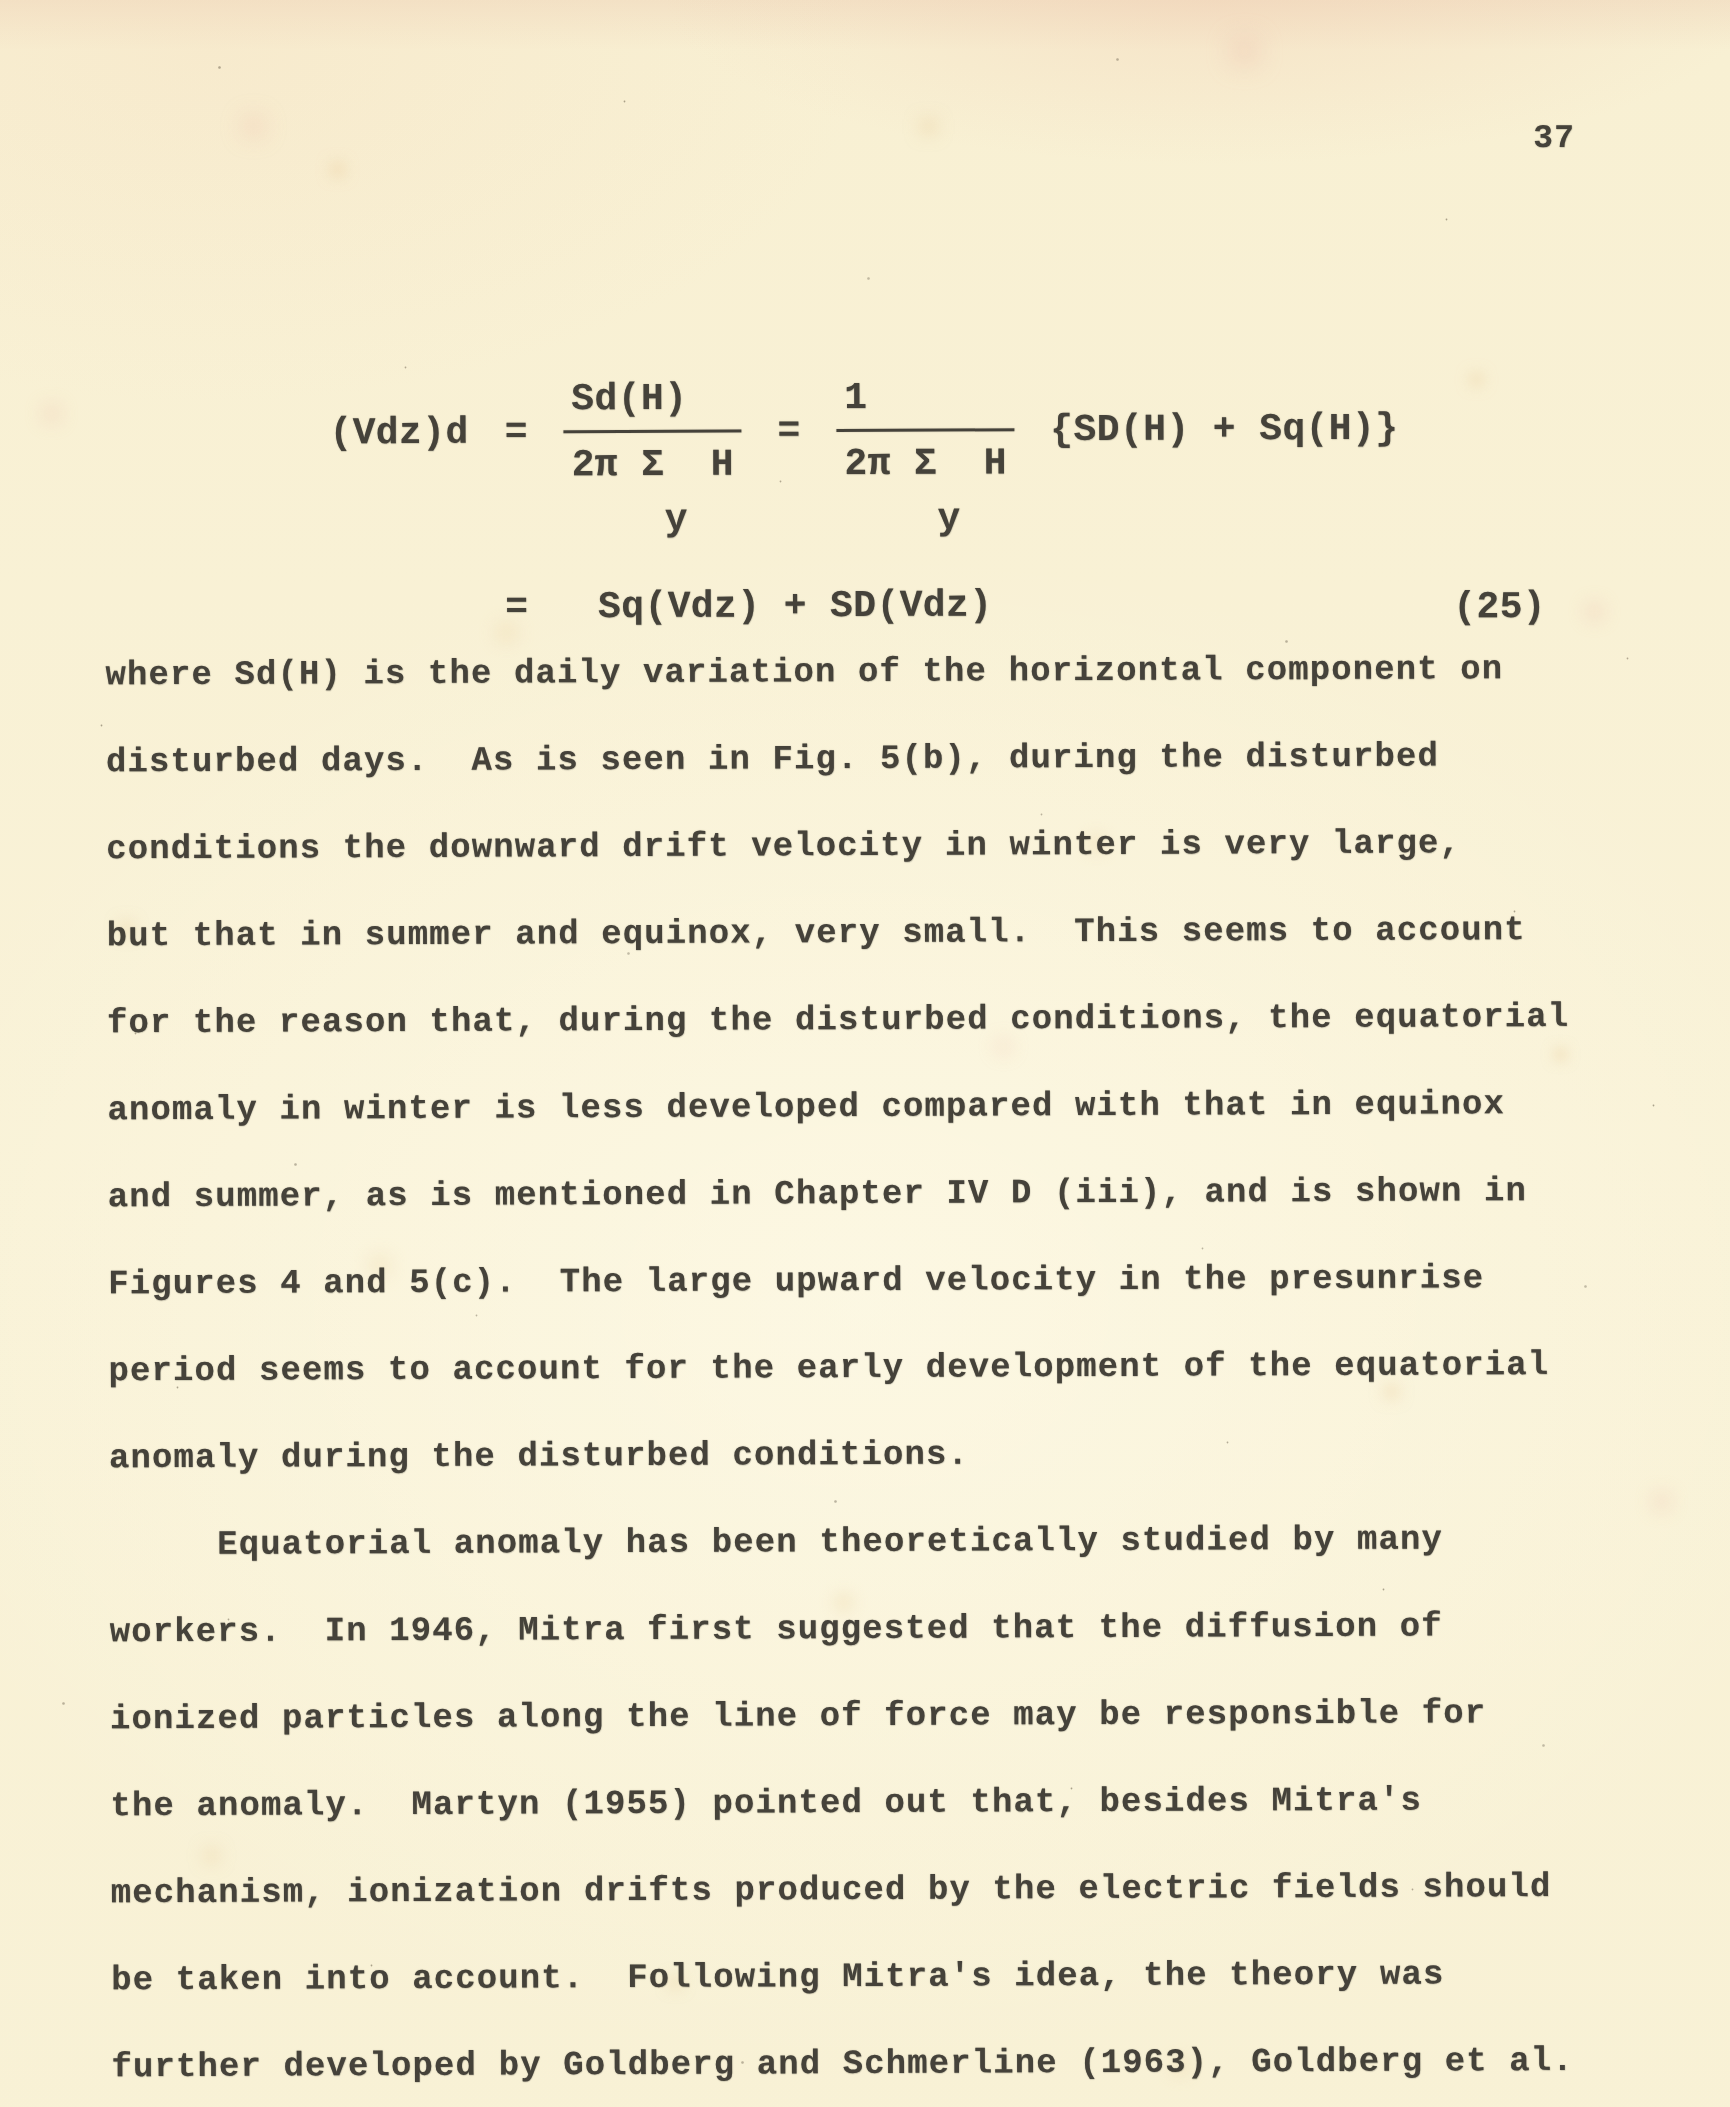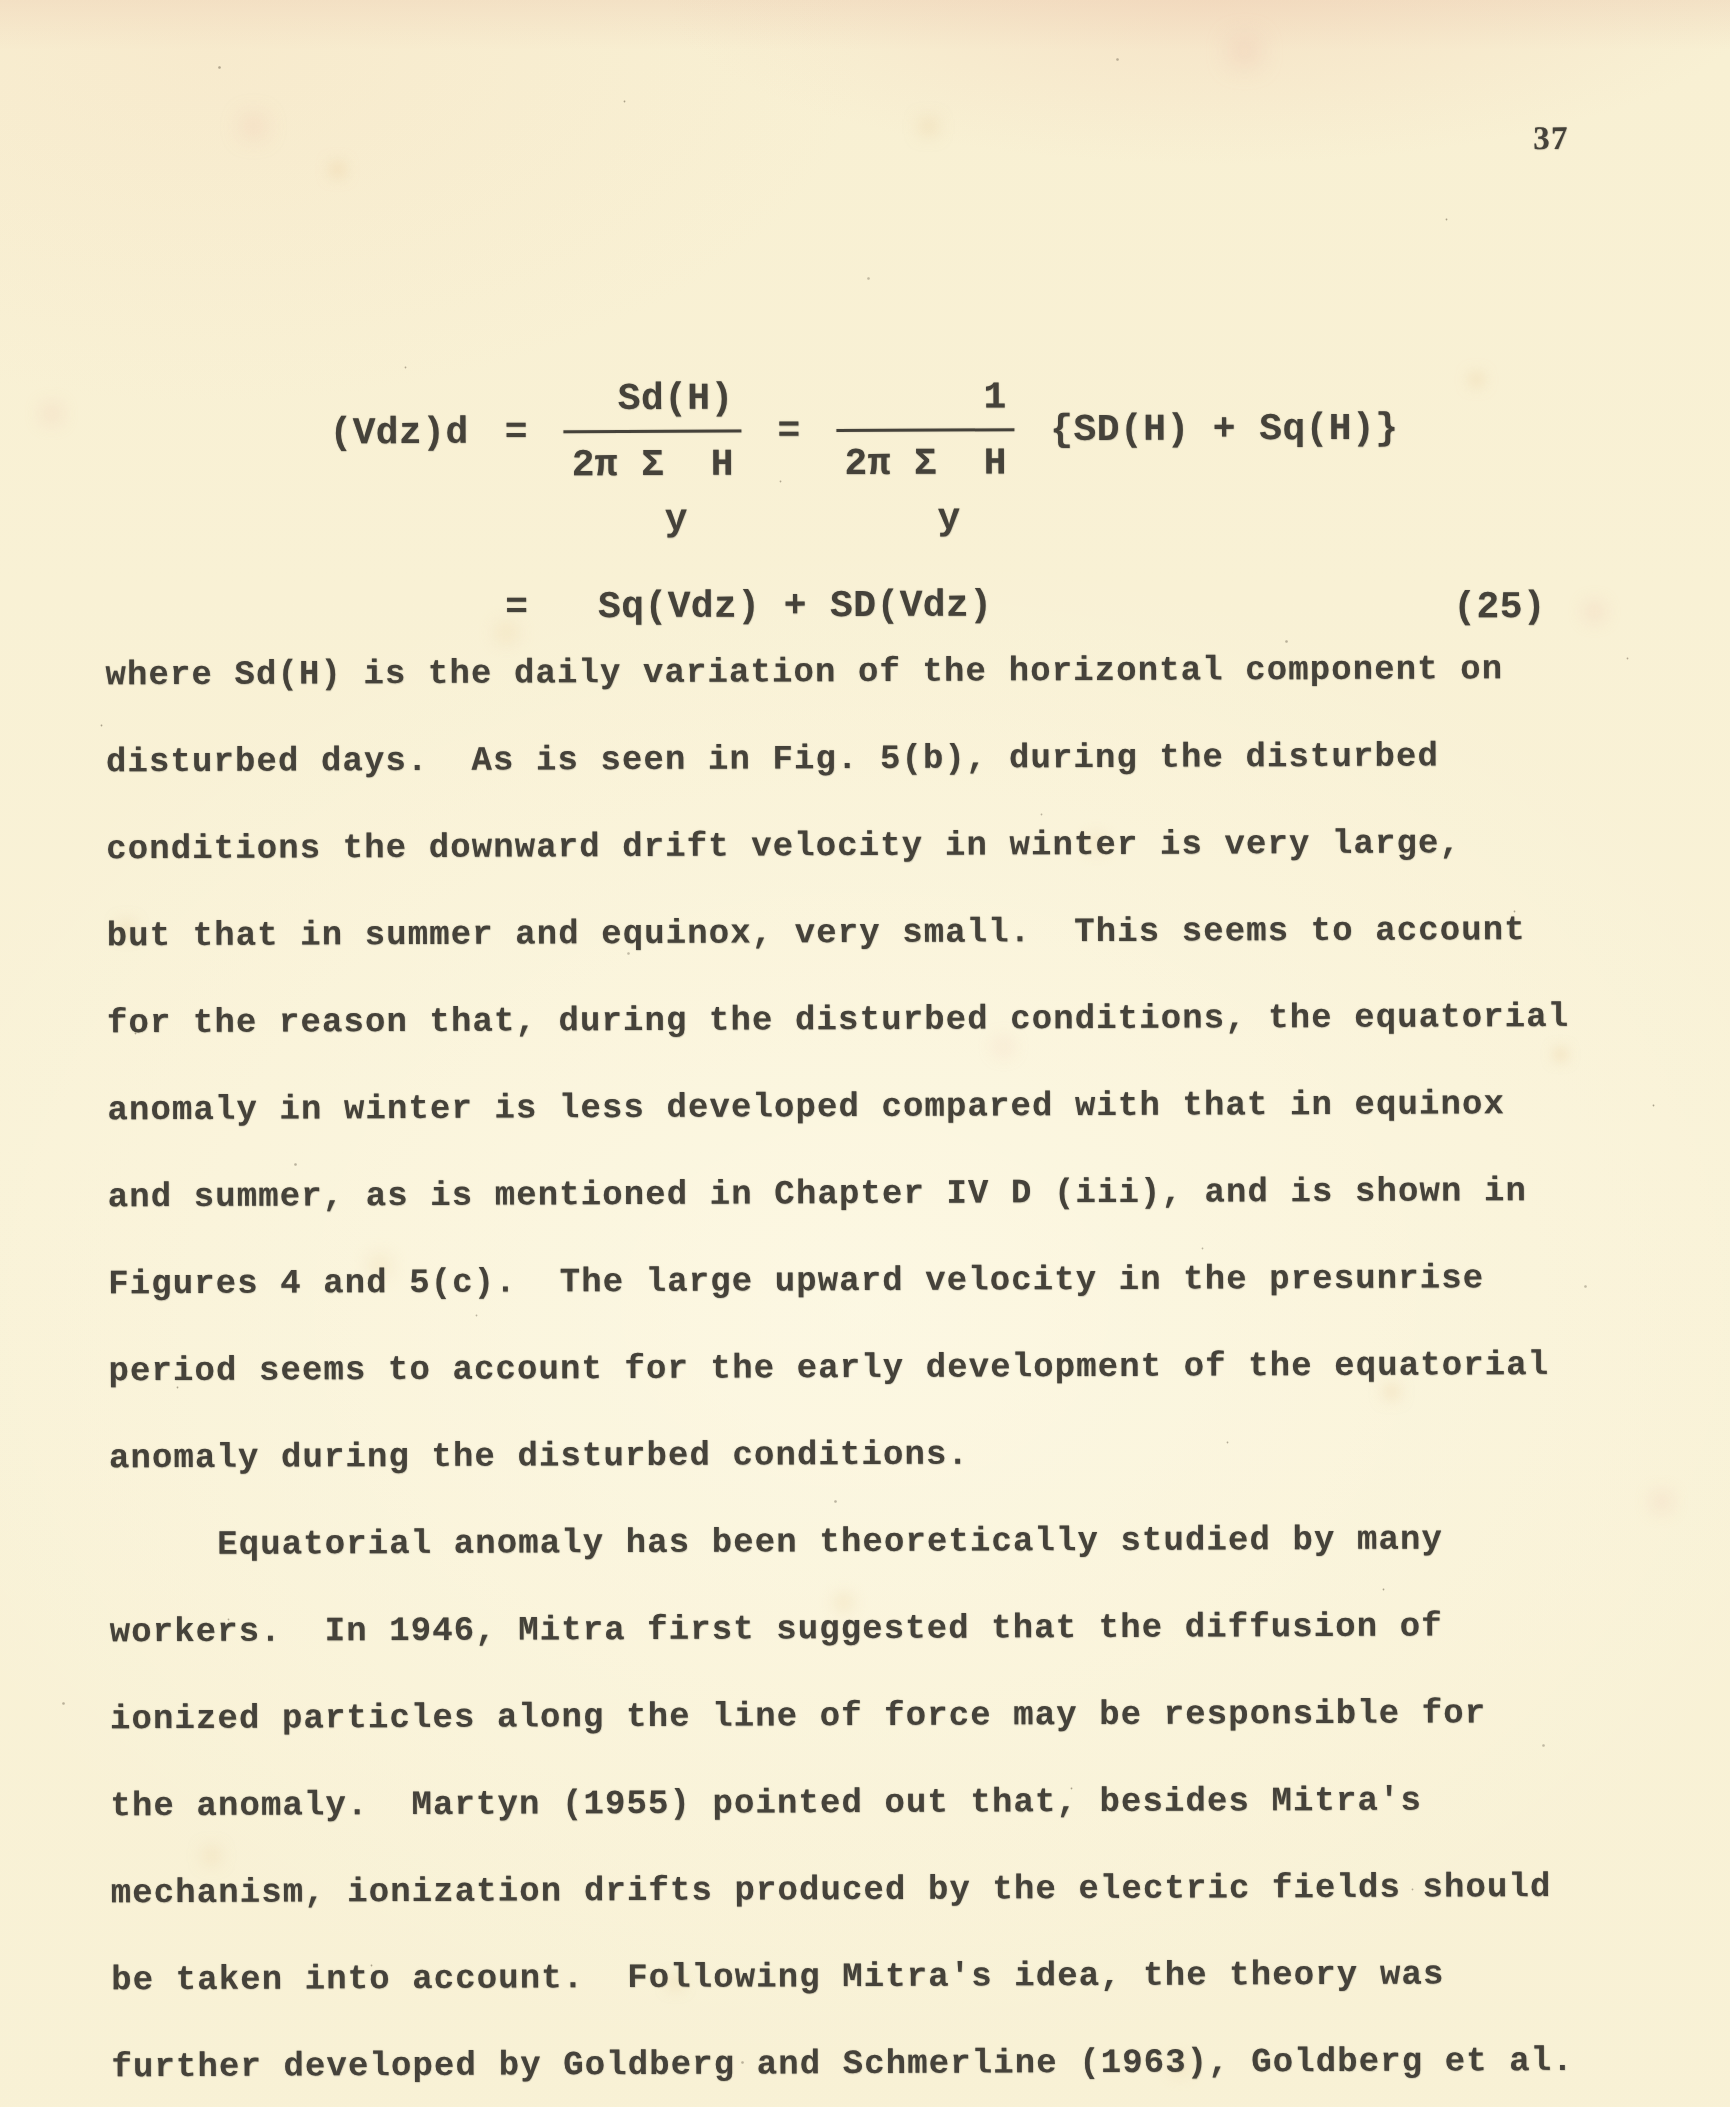--- a/index.html
+++ b/index.html
@@ -63,32 +63,32 @@
   }
 
   .ink {
     font-weight: bold;
     text-shadow: 0 0 1.3px rgba(69,66,58,.38), 0.4px 0.8px 0.8px rgba(69,66,58,.18);
   }
   #content { position:absolute; inset:0; transform: rotate(-0.25deg); transform-origin: 50% 50%; }
 
   #page-number {
     position: absolute; left: 1538px; top: 123px;
-    font-size: 33px; letter-spacing: 1.3px; white-space: pre; font-family: Liberation Serif, serif;
+    font-size: 33px; letter-spacing: 1.3px; white-space: pre;
   }
 
   
   #eq-row1 {
     position: absolute; left: 333px; top: 366px;
     display: flex; align-items: flex-start; column-gap: 36px;
     font-size: 38px; letter-spacing: 0.4px;
   }
   .eq-inline { line-height: 55px; margin-top: 37px; white-space: pre; }
   .frac { display: inline-flex; flex-direction: column; }
-  .frac .num { line-height: 63px; text-align: right; white-space: pre; padding: 0 7.6px; }
+  .frac .num { line-height: 63px; text-align: left; white-space: pre; padding: 0 7.6px; }
   .frac .bar { height: 0; border-top: 3px solid #45423a; box-shadow: 0 0 1.3px rgba(69,66,58,.4); }
   .frac .den { line-height: 63px; text-align: left; white-space: pre; padding: 0 7.6px; }
   .frac .suby { line-height: 42px; margin-top: 3.4px; text-align: left; white-space: pre; padding: 0 7.6px; }
   #eq-row2 {
     position: absolute; left: 508px; top: 578px;
     font-size: 38px; letter-spacing: 0.4px; line-height: 55px; white-space: pre;
   }
   #eq-number {
     position: absolute; left: 1456px; top: 582px;
     font-size: 38px; letter-spacing: 0.4px; line-height: 55px; white-space: pre;

